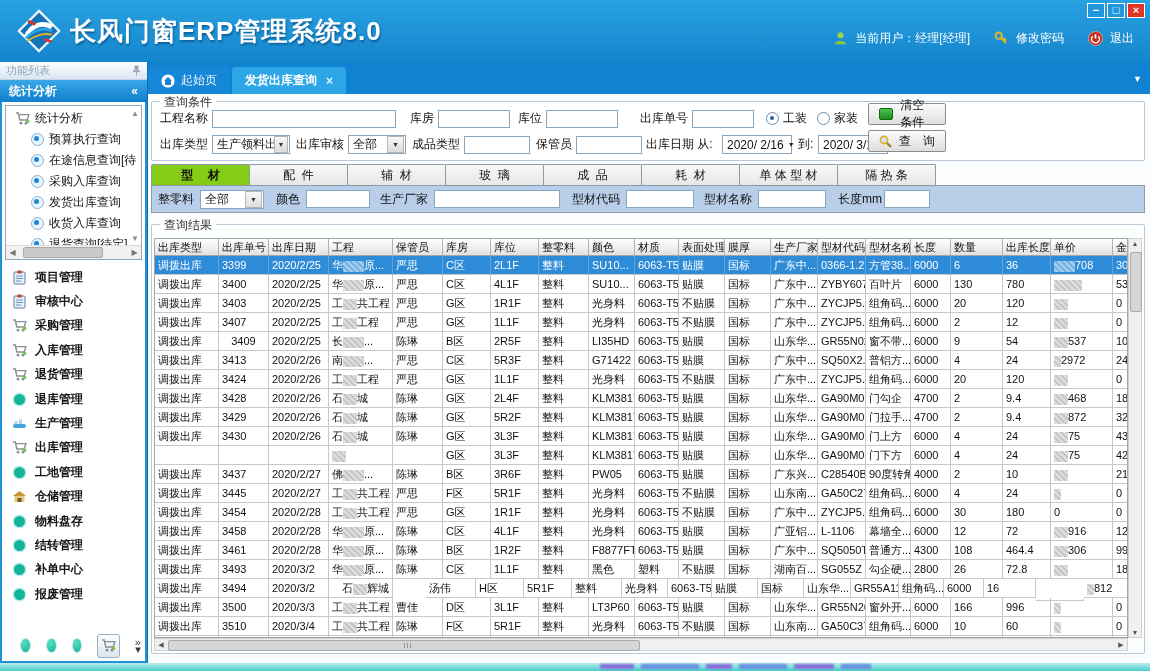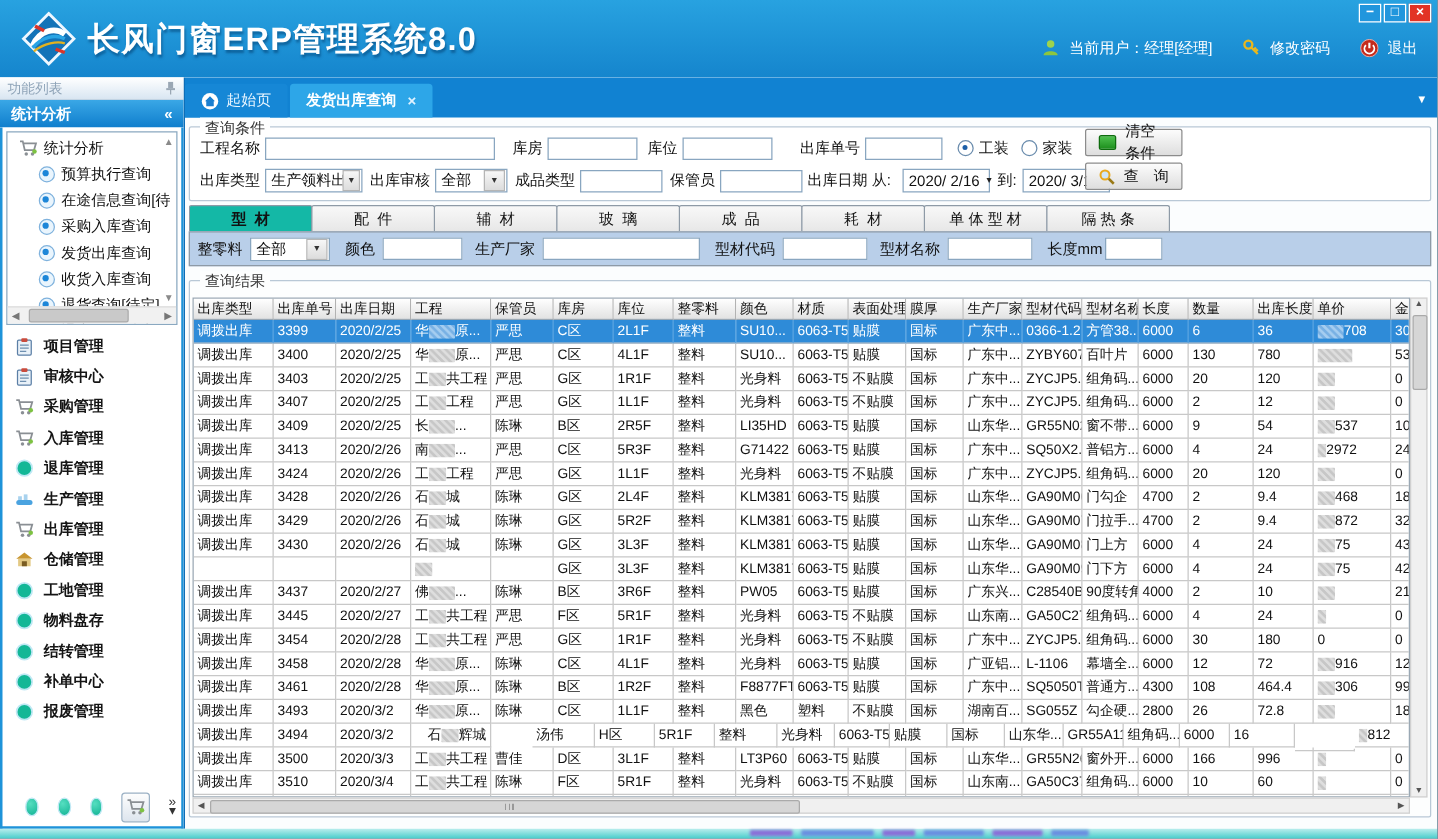--- a/index.html
+++ b/index.html
@@ -72,21 +72,21 @@
   .radio{width:11px;height:11px;border-radius:50%;border:1px solid #6a8cad;background:#fff;position:relative;flex:none;margin-right:4px;}
   .radio.on::after{content:"";position:absolute;left:2.5px;top:2.5px;width:4px;height:4px;border-radius:50%;background:#1d5fa8;}
   .btn{position:absolute;height:22px;border:1px solid #8c8c8c;background:linear-gradient(#fcfcfc,#dedede);
        font-size:12px;display:flex;align-items:center;gap:7px;padding:0 10px;border-radius:2px;color:#111;cursor:default;box-sizing:border-box;}
   .clear-ico{width:17px;height:10px;background:linear-gradient(#4fc24f,#1d8f1d);border:1px solid #0e6c0e;border-radius:2px;}
   
   .mat-tabs{position:absolute;left:3px;top:70px;display:flex;height:21px;}
   .mat-tab{width:97px;border:1px solid #8e9aa6;border-bottom:none;background:linear-gradient(#f8f8f8,#e7e7e7);
        font-size:12px;display:flex;align-items:center;justify-content:center;margin-right:-1px;
        border-top-left-radius:2px;border-top-right-radius:2px;color:#111;cursor:default;white-space:pre;}
-  .mat-tab.active{background:#14b8a6;font-weight:bold;}
+  .mat-tab.active{background:#84cc16;font-weight:bold;font-family:Liberation Mono, monospace;}
   .filter-bar{position:absolute;left:3px;top:91px;width:994px;height:28px;background:#b9cfe9;
        border:1px solid #8e9aa6;display:flex;align-items:center;font-size:12px;box-sizing:border-box;padding-left:6px;gap:0;white-space:nowrap;color:#111;}
   
   #results-box{left:3px;top:130px;width:994px;height:430px;background:#fdfefe;}
   .tbl{position:absolute;left:2px;top:13px;right:16px;bottom:15px;overflow:hidden;border:1px solid #9aa8b4;background:#fff;}
   .trow{display:flex;height:19px;}
   .trow.hdr{height:17px;}
   .tc{box-sizing:border-box;border-right:1px solid #c8c8c8;border-bottom:1px solid #c8c8c8;
       padding:1px 3px 0 3px;font-size:11px;line-height:16px;white-space:nowrap;overflow:hidden;flex:none;color:#111;}
   .hdr .tc{background:linear-gradient(#ffffff,#e2e2e2);border-right:1px solid #b2b2b2;border-bottom:1px solid #9aa8b4;line-height:15px;}
@@ -241,54 +241,63 @@
             <span class="icon15"><svg width="15" height="15" viewBox="0 0 15 15">
                 <path d="M1 2 h2.2 l1.6 7 h7.4 l1.6-5.4 H4" fill="none" stroke="#8a8f94" stroke-width="1.4"></path>
                 <circle cx="6" cy="12.2" r="1.4" fill="#8a8f94"></circle>
                 <circle cx="11" cy="12.2" r="1.4" fill="#8a8f94"></circle>
                 <circle cx="12.6" cy="10.2" r="1.8" fill="#7dc242"></circle>
               </svg></span>
             <span>入库管理</span>
           </div>
           <div class="menu-item">
             <span class="icon15"><svg width="15" height="15" viewBox="0 0 15 15">
-                <circle cx="7.5" cy="7.5" r="6.2" fill="#13b797" stroke="#bfe8f4" stroke-width="1.4"></circle>
-              </svg></span>
-            <span>退库管理</span>
-          </div>
-          <div class="menu-item">
-            <span class="icon15"><svg width="15" height="15" viewBox="0 0 15 15">
-                <rect x="1" y="8" width="13" height="4" rx="2" fill="#4aa3e0"></rect>
-                <rect x="2.5" y="5" width="3" height="3" fill="#a8d2ee"></rect>
-                <rect x="7" y="3.5" width="3" height="4.5" fill="#a8d2ee"></rect>
-              </svg></span>
-            <span>生产管理</span>
-          </div>
-          <div class="menu-item">
-            <span class="icon15"><svg width="15" height="15" viewBox="0 0 15 15">
                 <path d="M1 2 h2.2 l1.6 7 h7.4 l1.6-5.4 H4" fill="none" stroke="#8a8f94" stroke-width="1.4"></path>
                 <circle cx="6" cy="12.2" r="1.4" fill="#8a8f94"></circle>
                 <circle cx="11" cy="12.2" r="1.4" fill="#8a8f94"></circle>
                 <circle cx="12.6" cy="10.2" r="1.8" fill="#7dc242"></circle>
               </svg></span>
+            <span>退货管理</span>
+          </div>
+          <div class="menu-item">
+            <span class="icon15"><svg width="15" height="15" viewBox="0 0 15 15">
+                <circle cx="7.5" cy="7.5" r="6.2" fill="#13b797" stroke="#bfe8f4" stroke-width="1.4"></circle>
+              </svg></span>
+            <span>退库管理</span>
+          </div>
+          <div class="menu-item">
+            <span class="icon15"><svg width="15" height="15" viewBox="0 0 15 15">
+                <rect x="1" y="8" width="13" height="4" rx="2" fill="#4aa3e0"></rect>
+                <rect x="2.5" y="5" width="3" height="3" fill="#a8d2ee"></rect>
+                <rect x="7" y="3.5" width="3" height="4.5" fill="#a8d2ee"></rect>
+              </svg></span>
+            <span>生产管理</span>
+          </div>
+          <div class="menu-item">
+            <span class="icon15"><svg width="15" height="15" viewBox="0 0 15 15">
+                <path d="M1 2 h2.2 l1.6 7 h7.4 l1.6-5.4 H4" fill="none" stroke="#8a8f94" stroke-width="1.4"></path>
+                <circle cx="6" cy="12.2" r="1.4" fill="#8a8f94"></circle>
+                <circle cx="11" cy="12.2" r="1.4" fill="#8a8f94"></circle>
+                <circle cx="12.6" cy="10.2" r="1.8" fill="#7dc242"></circle>
+              </svg></span>
             <span>出库管理</span>
+          </div>
+          <div class="menu-item">
+            <span class="icon15"><svg width="15" height="15" viewBox="0 0 15 15">
+                <circle cx="7.5" cy="7.5" r="6.2" fill="#13b797" stroke="#bfe8f4" stroke-width="1.4"></circle>
+              </svg></span>
+            <span>工地管理</span>
           </div>
           <div class="menu-item">
             <span class="icon15"><svg width="15" height="15" viewBox="0 0 15 15">
                 <path d="M1 7 L7.5 2 L14 7 Z" fill="#c8952f"></path>
                 <rect x="2.5" y="7" width="10" height="6" fill="#e3c984"></rect>
                 <rect x="5.5" y="9" width="4" height="4" fill="#7a5c22"></rect>
               </svg></span>
             <span>仓储管理</span>
-          </div>
-          <div class="menu-item">
-            <span class="icon15"><svg width="15" height="15" viewBox="0 0 15 15">
-                <circle cx="7.5" cy="7.5" r="6.2" fill="#13b797" stroke="#bfe8f4" stroke-width="1.4"></circle>
-              </svg></span>
-            <span>工地管理</span>
           </div>
           <div class="menu-item">
             <span class="icon15"><svg width="15" height="15" viewBox="0 0 15 15">
                 <circle cx="7.5" cy="7.5" r="6.2" fill="#13b797" stroke="#bfe8f4" stroke-width="1.4"></circle>
               </svg></span>
             <span>物料盘存</span>
           </div>
           <div class="menu-item">
             <span class="icon15"><svg width="15" height="15" viewBox="0 0 15 15">
                 <circle cx="7.5" cy="7.5" r="6.2" fill="#13b797" stroke="#bfe8f4" stroke-width="1.4"></circle>
@@ -549,21 +558,21 @@
               <div class="tc" style="width: 48px;">ZYCJP5...</div>
               <div class="tc" style="width: 45px;">组角码...</div>
               <div class="tc" style="width: 40px;">6000</div>
               <div class="tc" style="width: 52px;">2</div>
               <div class="tc" style="width: 48px;">12</div>
               <div class="tc" style="width: 62px;"><span class="mosaic" style="width:14px"></span></div>
               <div class="tc" style="width: 30px;">0</div>
             </div>
             <div class="trow">
               <div class="tc" style="width: 64px;">调拨出库</div>
-              <div class="tc" style="width: 50px;">3409</div>
+              <div class="tc" style="width: 50px; text-align: center;">3409</div>
               <div class="tc" style="width: 60px;">2020/2/25</div>
               <div class="tc" style="width: 64px;">长<span class="mosaic" style="width:21px"></span>...</div>
               <div class="tc" style="width: 50px;">陈琳</div>
               <div class="tc" style="width: 48px;">B区</div>
               <div class="tc" style="width: 48px;">2R5F</div>
               <div class="tc" style="width: 50px;">整料</div>
               <div class="tc" style="width: 46px;">LI35HD</div>
               <div class="tc" style="width: 44px;">6063-T5</div>
               <div class="tc" style="width: 46px;">贴膜</div>
               <div class="tc" style="width: 46px;">国标</div>

